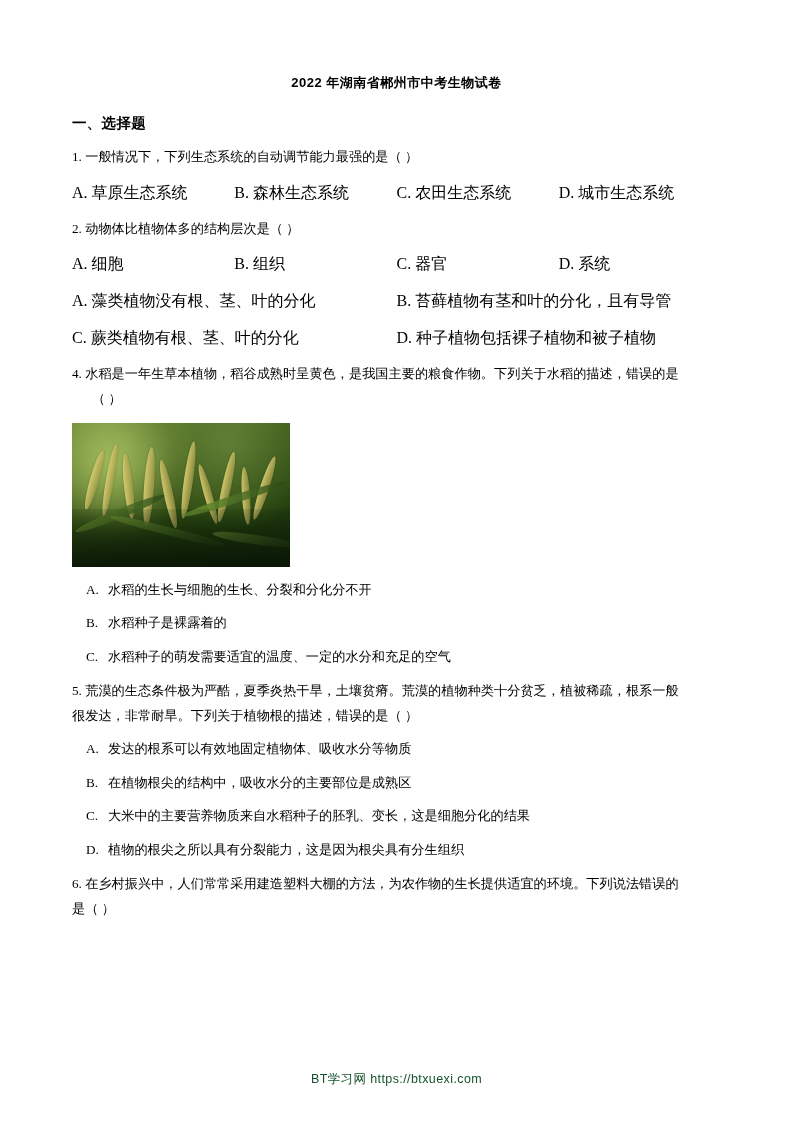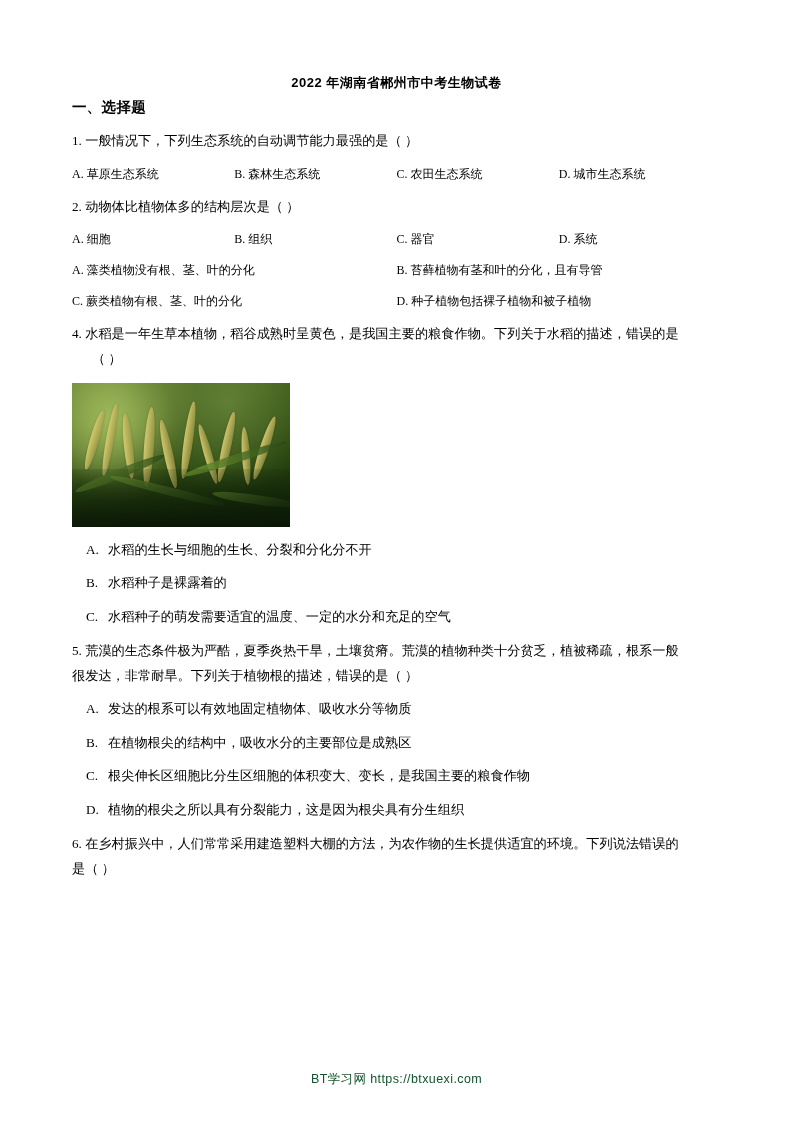--- a/index.html
+++ b/index.html
@@ -27,35 +27,35 @@
     font-weight: bold;
     font-size: 13px;
     letter-spacing: 0.5px;
     margin: 30px 0 0 0;
     line-height: 1.4;
   }
   .section-head {
     font-family: "Liberation Sans", "DejaVu Sans", sans-serif;
     font-weight: bold;
     font-size: 14.5px;
-    margin: 6px 0 0 0;
+    margin: 22px 0 0 0;
     letter-spacing: 0.3px;
   }
   .q {
     font-size: 13.2px;
     line-height: 1.55;
     margin: 14px 0 0 0;
     text-align: justify;
   }
   .q-indent {
     margin-left: 20px;
   }
   .opts-row {
     display: flex;
-    font-size: 12px;
+    font-size: 16px;
     margin: 13px 0 0 0;
     line-height: 1.5;
     justify-content: center;
   }
   .opts-row.cols4 > div {
     width: 25%;
     box-sizing: border-box;
     padding-right: 6px;
   }
   .opts-row.cols2 > div {
@@ -198,21 +198,21 @@
   <div class="q">5. 荒漠的生态条件极为严酷，夏季炎热干旱，土壤贫瘠。荒漠的植物种类十分贫乏，植被稀疏，根系一般</div>
   <div class="q" style="margin-top:4px">很发达，非常耐旱。下列关于植物根的描述，错误的是（       ）</div>
 
   <div class="opt-line">
     <span class="lbl">A.</span><span>发达的根系可以有效地固定植物体、吸收水分等物质</span>
   </div>
   <div class="opt-line">
     <span class="lbl">B.</span><span>在植物根尖的结构中，吸收水分的主要部位是成熟区</span>
   </div>
   <div class="opt-line">
-    <span class="lbl">C.</span><span>根尖伸长区细胞比分生区细胞的体积变大、变长，是我国主要的粮食作物</span>
+    <span class="lbl">C.</span><span>大米中的主要营养物质来自水稻种子的胚乳、变长，这是细胞分化的结果</span>
   </div>
   <div class="opt-line">
     <span class="lbl">D.</span><span>植物的根尖之所以具有分裂能力，这是因为根尖具有分生组织</span>
   </div>
 
   <div class="q">6. 在乡村振兴中，人们常常采用建造塑料大棚的方法，为农作物的生长提供适宜的环境。下列说法错误的</div>
   <div class="q" style="margin-top:4px">是（        ）</div>
 
   <div class="watermark">BT学习网 https://btxuexi.com</div>
 </div>

